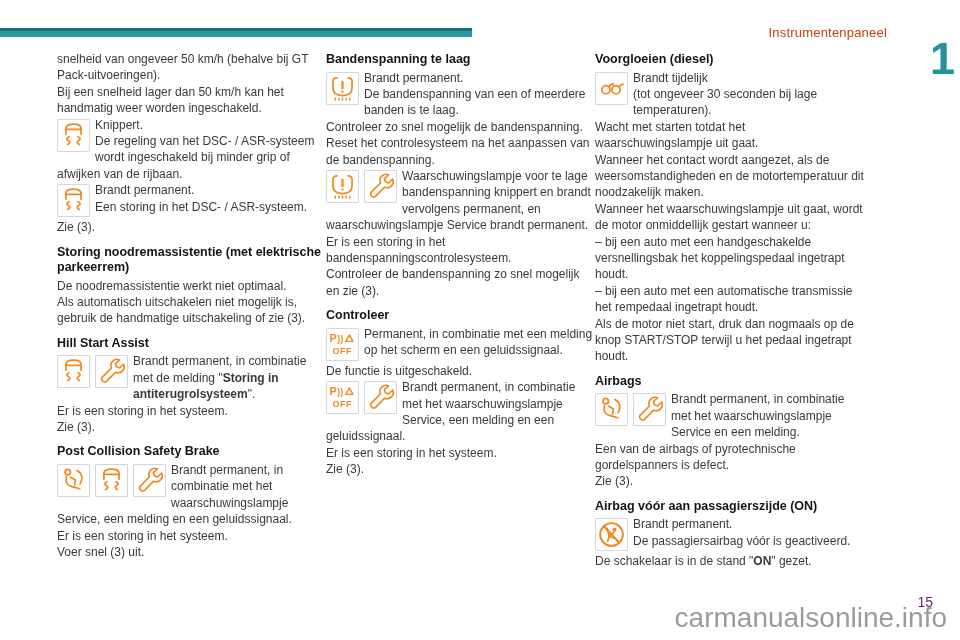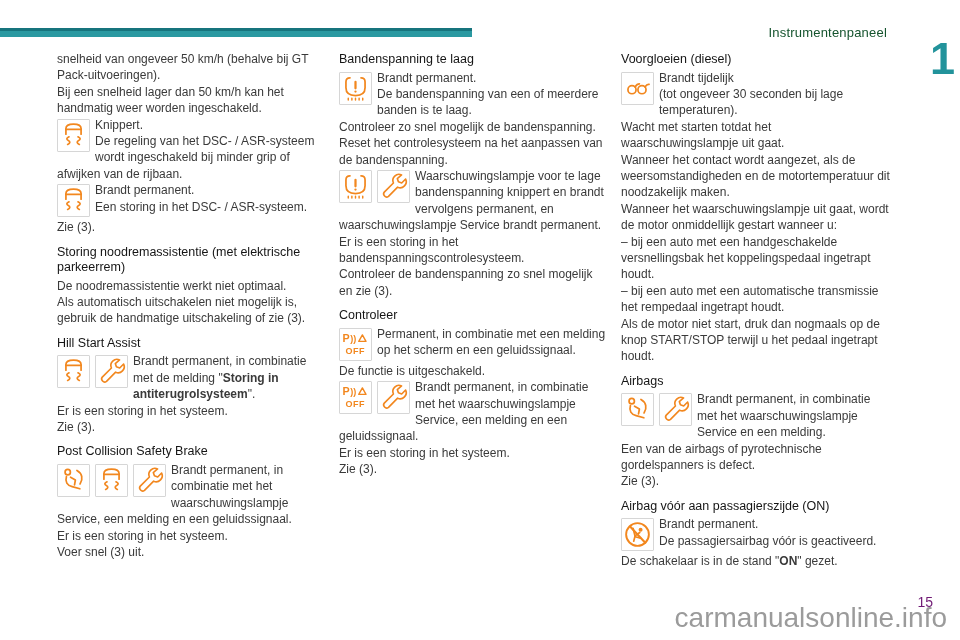--- a/index.html
+++ b/index.html
@@ -8,35 +8,35 @@
     background:#ffffff;
     font-family:"Liberation Sans", sans-serif;
     -webkit-font-smoothing:antialiased;
   }
   .top-bar {
     position:absolute; left:0; top:28px; width:472px; height:9px;
     background:linear-gradient(to bottom, #17747d 0%, #17747d 28%, #2a99a1 28%, #2a99a1 100%);
   }
   .page-header {
     position:absolute; top:25px; right:73px;
-    font-size:13px; color:#14532d; letter-spacing:0.2px;
+    font-size:13px; color:#c2410c; letter-spacing:0.2px;
   }
   .chapter-num {
     position:absolute; top:36px; right:5px;
     font-size:45px; font-weight:bold; color:#22939b; line-height:1;
   }
   .content {
     position:absolute; left:57px; top:51px; width:833px;
-    display:flex; gap:13px;
+    display:flex; 
   }
   .col { width:269px; font-size:12px; line-height:16.4px; color:#3a3a3a; }
   .para { margin:0; clear:left; }
   .sec-heading {
     margin:9px 0 2px 0; clear:left;
-    font-size:12.5px; line-height:15.5px; font-weight:normal; color:#151515;
+    font-size:12.5px; line-height:15.5px; font-weight:bold; color:#151515;
   }
   .col > .sec-heading:first-child { margin-top:1px; }
   .icon-para { margin:0; clear:left; }
   .icon-box {
     float:left; width:33px; height:33px; box-sizing:border-box;
     border:1px solid #d6d6d6; background:#fff; border-radius:1px;
     margin:2px 5px 2px 0;
     display:flex; align-items:center; justify-content:center;
   }
   .icon-box svg { display:block; }

